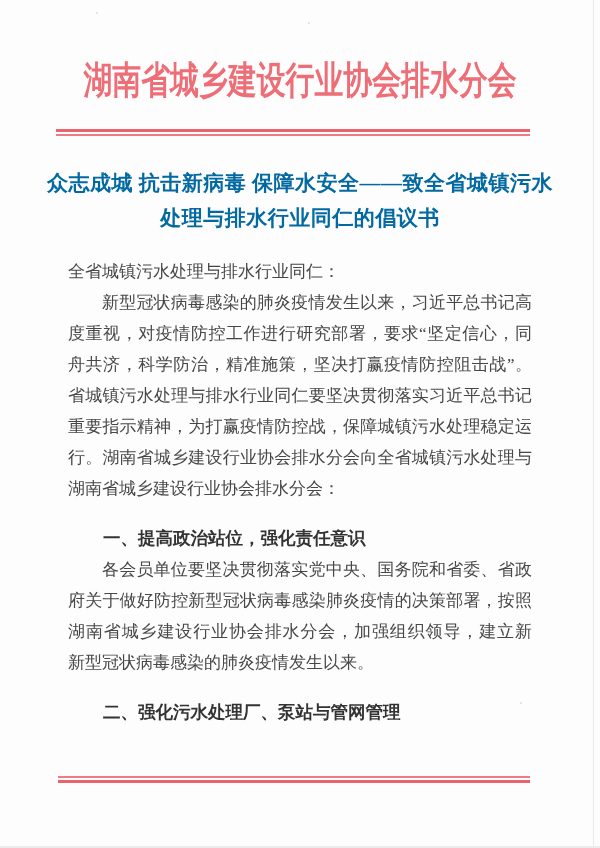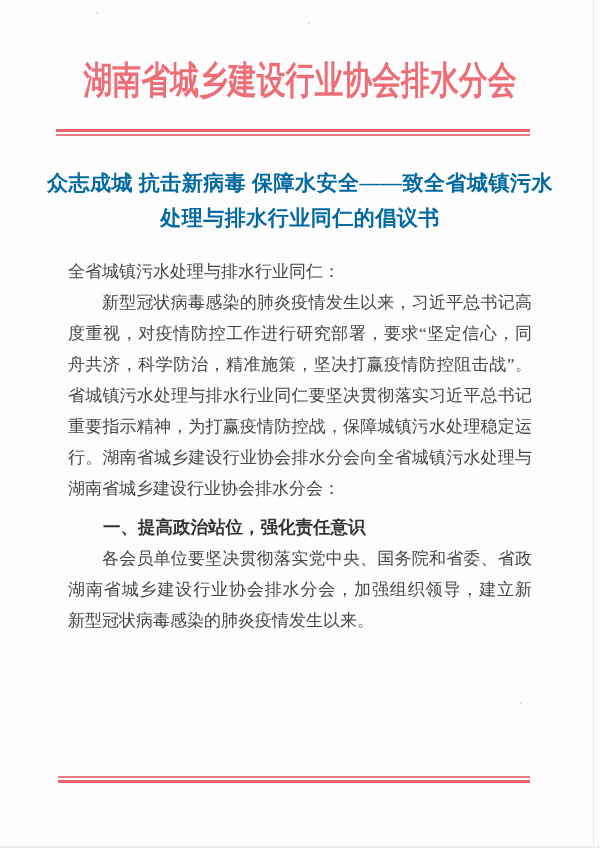--- a/index.html
+++ b/index.html
@@ -60,21 +60,21 @@
   }
   .line.left{text-align:left;text-align-last:left;font-family:Liberation Serif, serif;}
   .line.indent{text-indent:2em;}
   .line.heading{
     font-family:"Liberation Sans","DejaVu Sans",sans-serif;
     font-weight:bold;
     color:#333333;
     font-size:17.5px;
     text-align:left;text-align-last:left;
     text-indent:2em;
-    margin-top:8px;
+    margin-top:19px;
   }
   
   .scan-edge-right{position:absolute;top:0;bottom:0;right:6px;width:1px;background:#e9e9e9;}
   .scan-edge-bottom{position:absolute;left:0;right:0;bottom:0;height:2px;background:#ececec;}
   .speck{position:absolute;width:2px;height:2px;border-radius:50%;background:#dcdcdc;}
   .speck.s1{left:96px;top:12px;}
   .speck.s2{left:308px;top:22px;}
   .speck.s3{left:520px;top:702px;}
 </style>
 </head>
@@ -104,23 +104,25 @@
     <div class="line">度重视，对疫情防控工作进行研究部署，要求“坚定信心，同</div>
     <div class="line">舟共济，科学防治，精准施策，坚决打赢疫情防控阻击战”。我</div>
     <div class="line">省城镇污水处理与排水行业同仁要坚决贯彻落实习近平总书记</div>
     <div class="line">重要指示精神，为打赢疫情防控战，保障城镇污水处理稳定运</div>
     <div class="line">行。湖南省城乡建设行业协会排水分会向全省城镇污水处理与</div>
     <div class="line left">湖南省城乡建设行业协会排水分会：</div>
 
     <div class="line heading">一、提高政治站位，强化责任意识</div>
 
     <div class="line indent">各会员单位要坚决贯彻落实党中央、国务院和省委、省政</div>
+    <div class="line">府关于做好防控新型冠状病毒感染肺炎疫情的决策部署，按照</div>
     <div class="line">湖南省城乡建设行业协会排水分会，加强组织领导，建立新</div>
     <div class="line left">新型冠状病毒感染的肺炎疫情发生以来。</div>
 
+    <div class="line heading">二、强化污水处理厂、泵站与管网管理</div>
   </div>
 
   <div class="rule rule-bottom">
     <div class="thin"></div>
     <div class="gap"></div>
     <div class="thick"></div>
   </div>
 
   <div class="scan-edge-right"></div>
   <div class="scan-edge-bottom"></div>

